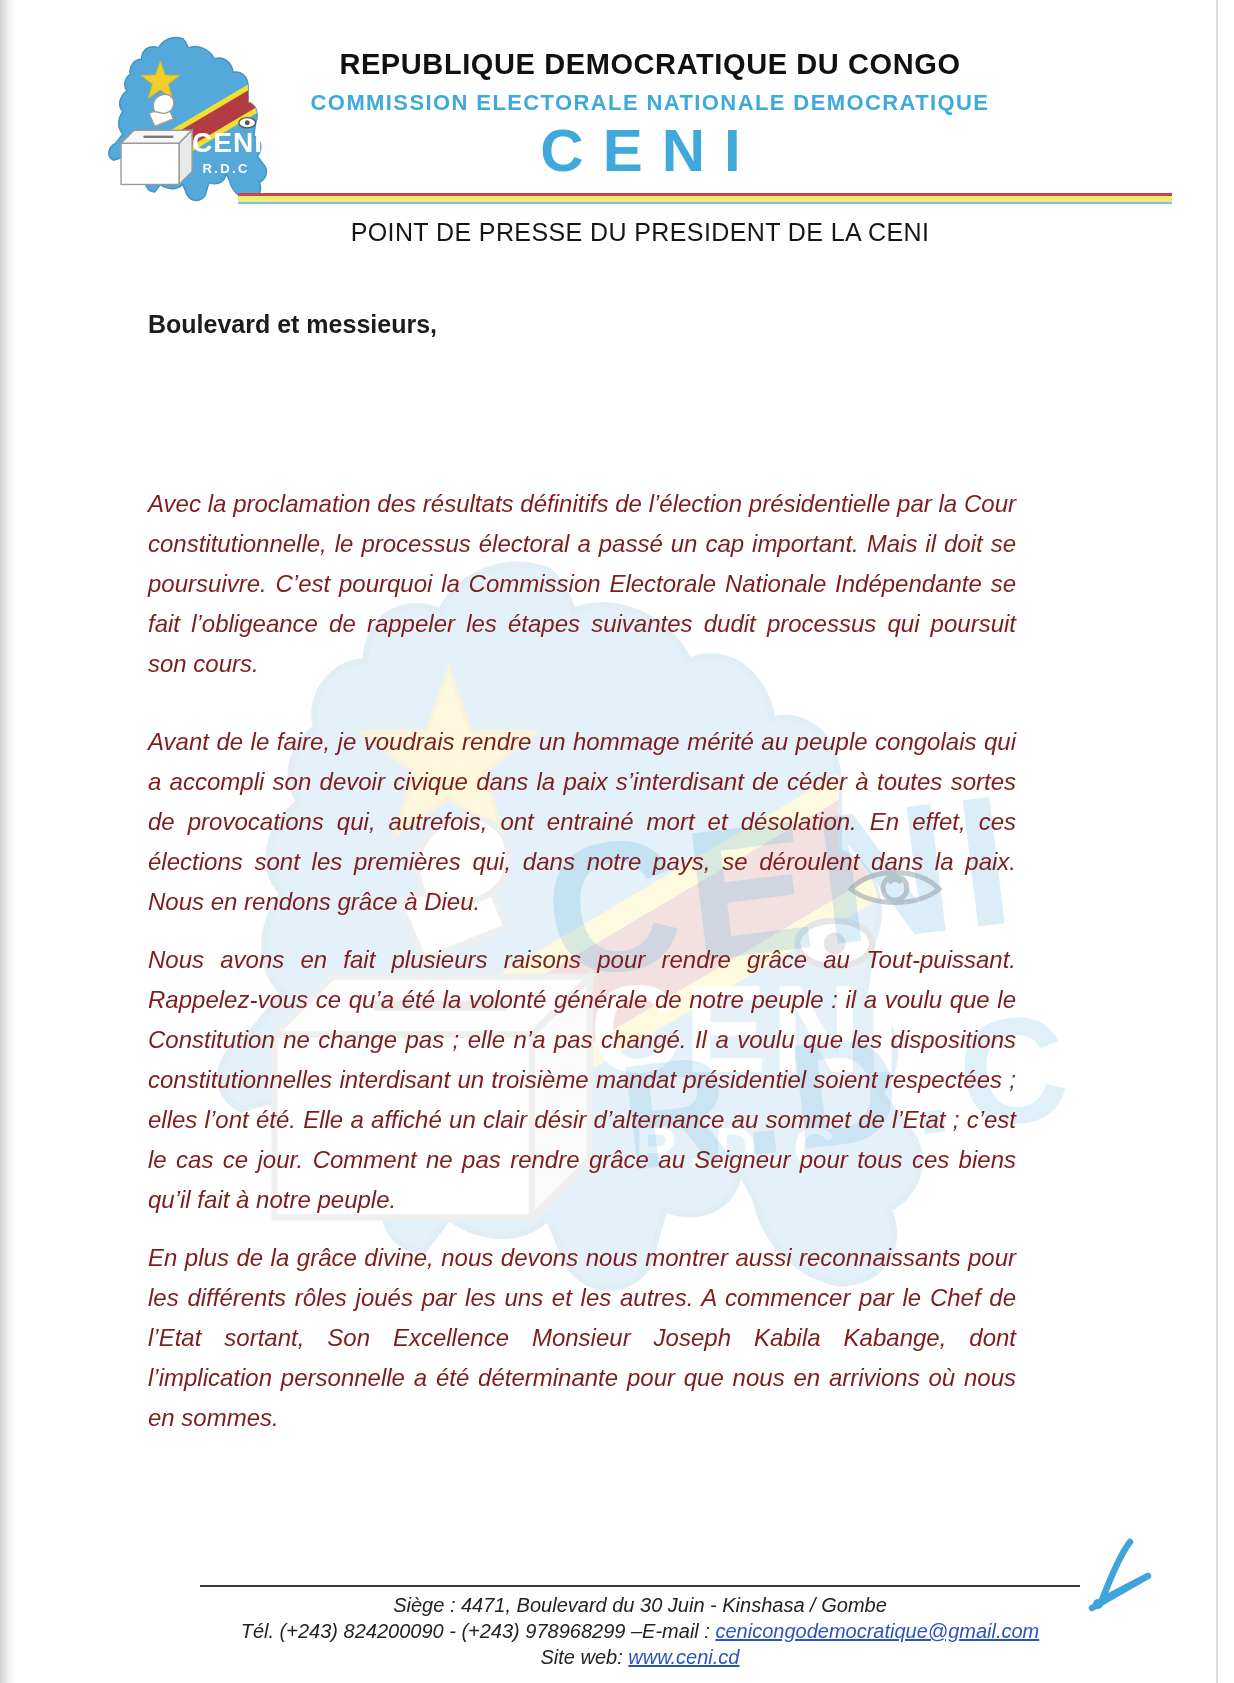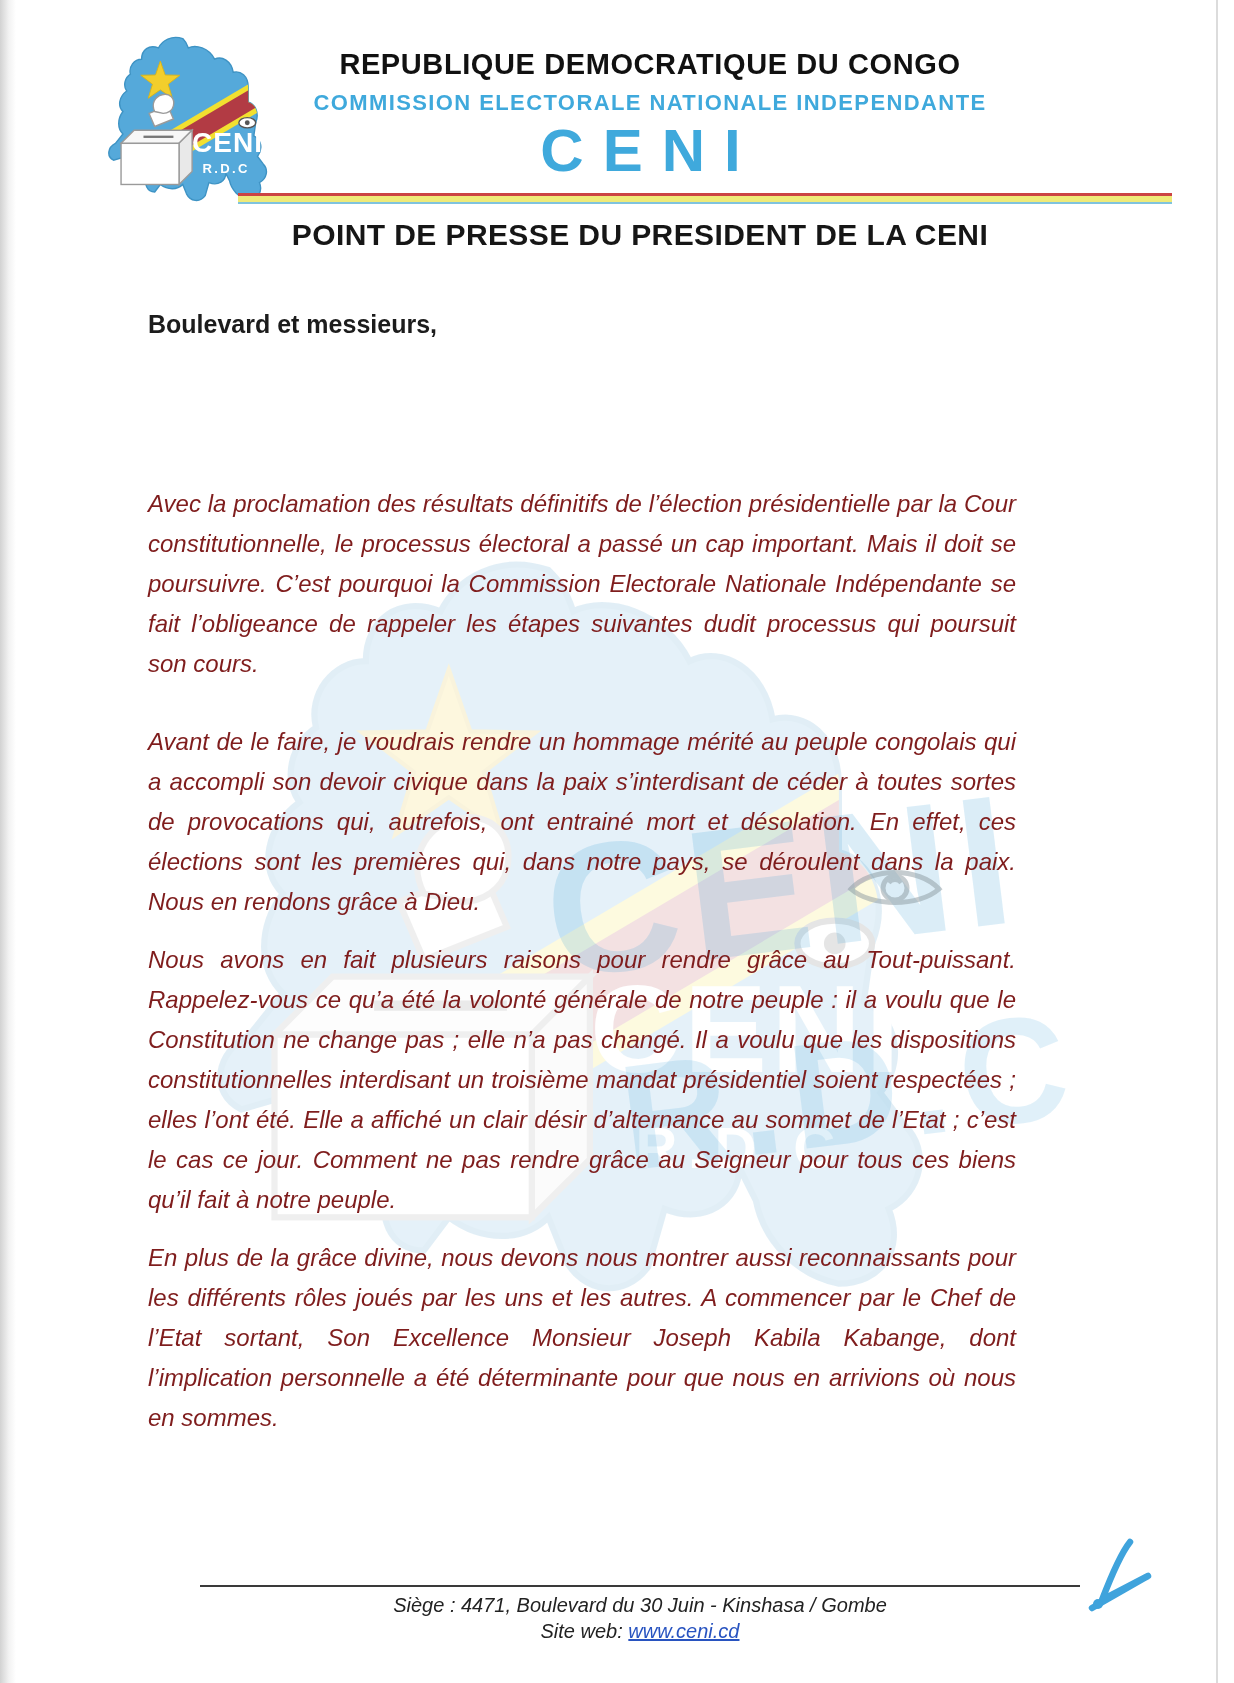--- a/index.html
+++ b/index.html
@@ -31,21 +31,21 @@
   .watermark{position:absolute;left:150px;top:545px;width:900px;height:860px;pointer-events:none;}
   .wm-svg{position:absolute;left:0;top:0;opacity:0.15;}
   .wm-word1{position:absolute;left:395px;top:235px;font-weight:bold;font-size:185px;
     letter-spacing:8px;color:#2f9cd6;opacity:0.17;transform:rotate(-7deg);}
   .wm-word2{position:absolute;left:470px;top:460px;font-weight:bold;font-size:150px;
     letter-spacing:10px;color:#2f9cd6;opacity:0.14;transform:rotate(-7deg);}
   .wm-eye{position:absolute;left:695px;top:310px;opacity:0.5;}
 
   
   .title{position:absolute;left:180px;top:218px;width:920px;text-align:center;
-    font-weight:bold;font-size:30px;letter-spacing:0.4px;color:#161616;}
+    font-weight:normal;font-size:25px;letter-spacing:0.4px;color:#161616;}
   .greet1{position:absolute;left:148px;top:310px;width:868px;font-weight:bold;font-size:25px;}
   .greet2{position:absolute;left:148px;top:378px;width:868px;font-weight:bold;font-size:25px;}
   .para{position:absolute;left:148px;width:868px;font-size:24px;line-height:40px;
     text-align:justify;color:#7f1d1d;margin:0;font-style:italic;}
   .p1{top:484px;} .p2{top:704px;margin-top:18px;} .p3{top:940px;} .p4{top:1238px;}
 
   
   .paraph{position:absolute;left:1078px;top:1536px;}
 
   
@@ -108,21 +108,21 @@
       </symbol>
     </defs>
   </svg>
 
   <svg class="logo" viewBox="0 0 200 200">
     <use href="#ceni-logo"></use>
   </svg>
 
   <div class="head-text">
     <div class="country">REPUBLIQUE DEMOCRATIQUE DU CONGO</div>
-    <div class="commission">COMMISSION ELECTORALE NATIONALE INDEPENDANTE</div>
+    <div class="commission">COMMISSION ELECTORALE NATIONALE DEMOCRATIQUE</div>
     <div class="acronym">CENI</div>
   </div>
 
   <div class="tricolor">
     <div class="r"></div>
     <div class="y"></div>
     <div class="b"></div>
   </div>
 
   <div class="watermark">
@@ -148,16 +148,17 @@
   <p class="para p4">En plus de la grâce divine, nous devons nous montrer aussi reconnaissants pour les différents rôles joués par les uns et les autres. A commencer par le Chef de l’Etat sortant,  Son Excellence Monsieur Joseph Kabila Kabange, dont l’implication personnelle a été déterminante pour que nous en arrivions où nous en sommes.</p>
 
   <svg class="paraph" width="90" height="85" viewBox="0 0 90 85">
     <path d="M52,6 C44,16 34,38 24,64 L70,40 L14,72" fill="none" stroke="#3fa3dc" stroke-width="6.5" stroke-linecap="round" stroke-linejoin="round"></path>
     <circle cx="20" cy="68" r="5" fill="#3fa3dc"></circle>
   </svg>
 
   <div class="footer-rule"></div>
   <div class="footer">
     <div>Siège : 4471, Boulevard du 30 Juin   -   Kinshasa / Gombe</div>
+    <div><span>Tél. (+243) 824200090 -  (+243) 978968299 –E-mail : </span><a class="link">cenicongodemocratique@gmail.com</a></div>
     <div><span>Site web: </span><a class="link">www.ceni.cd</a></div>
   </div>
 
 </div>
 
 </body></html>

